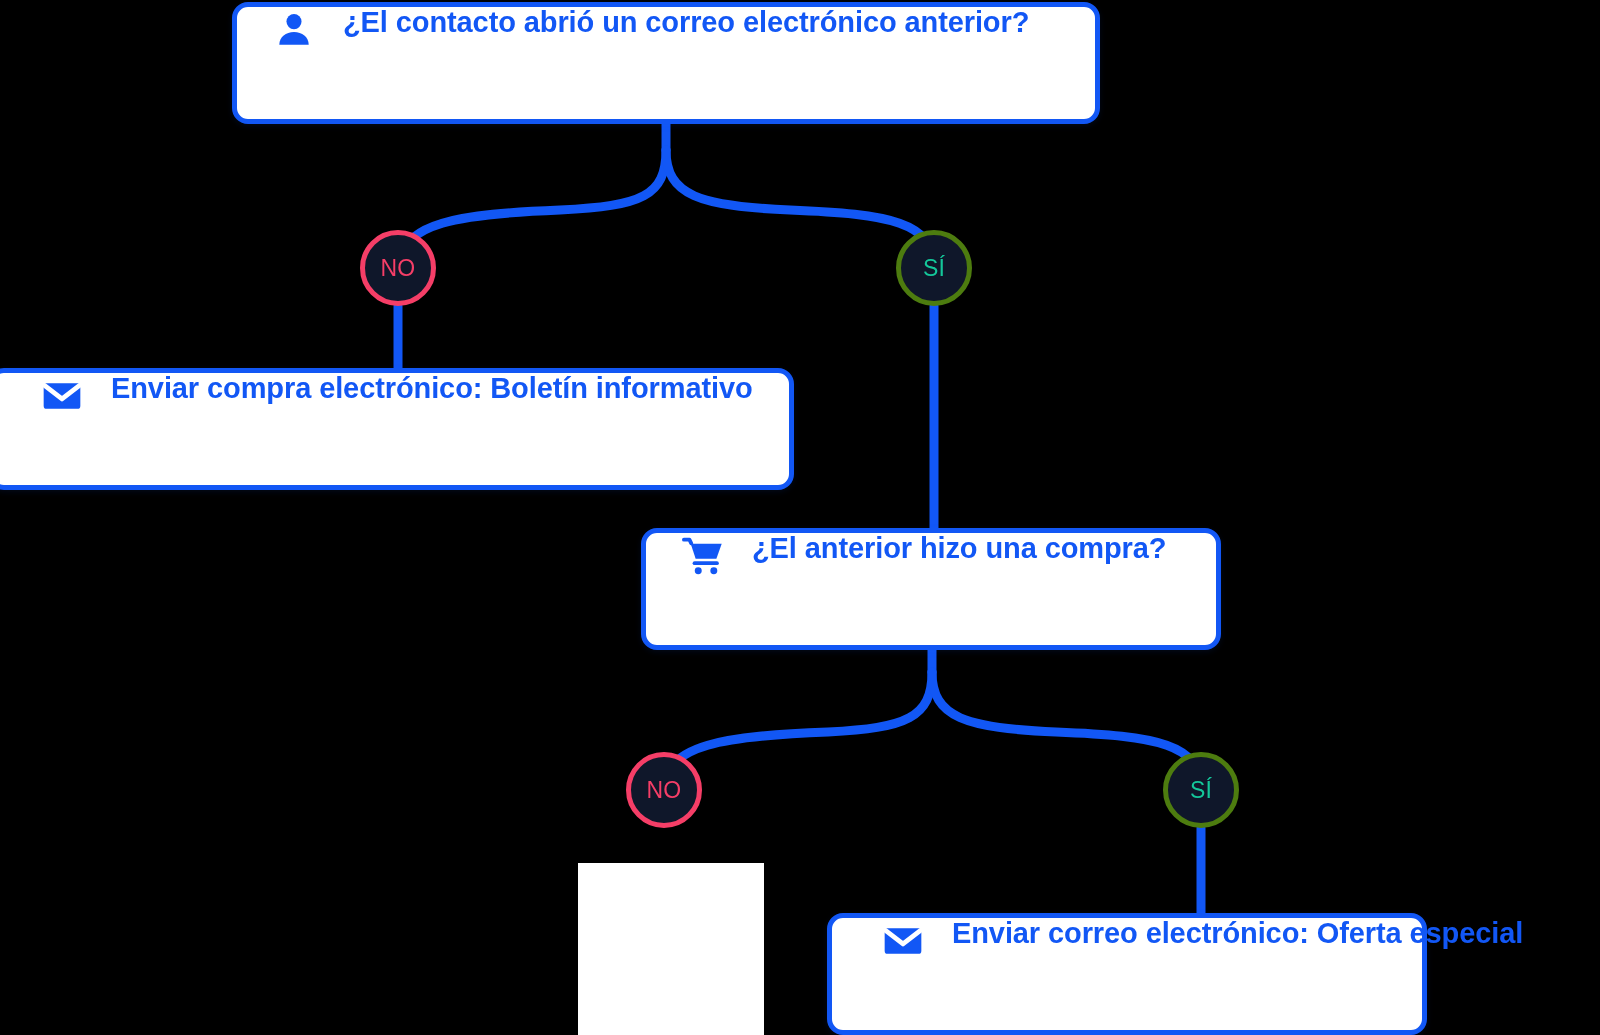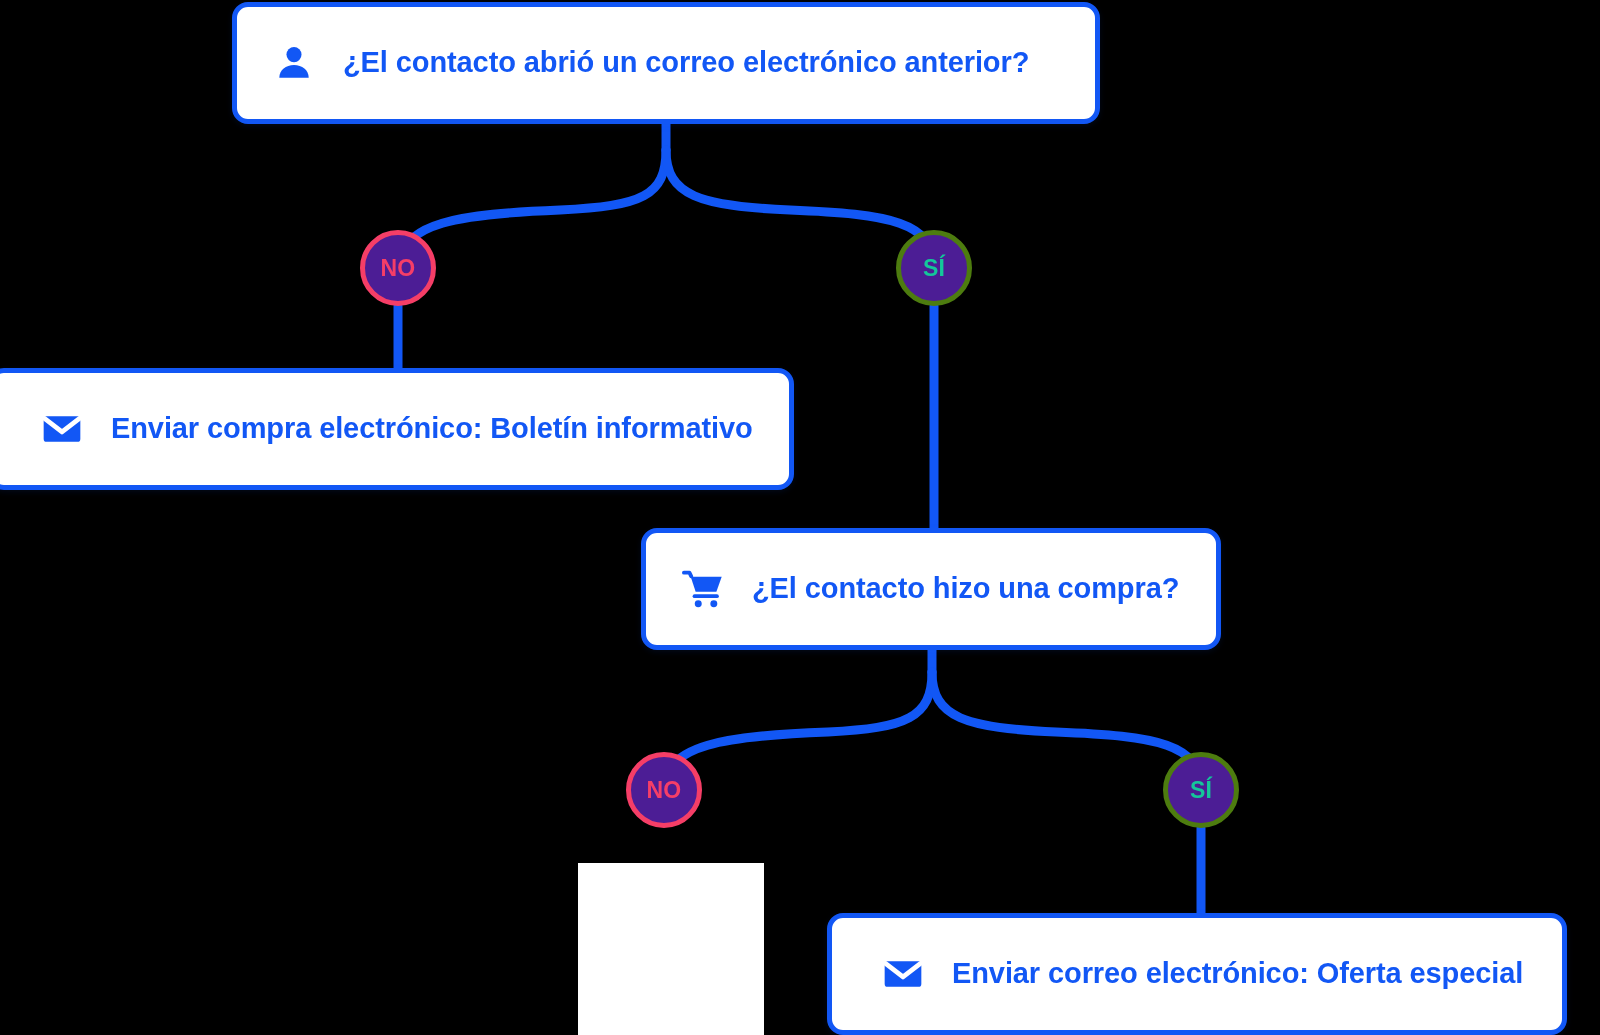--- a/index.html
+++ b/index.html
@@ -30,21 +30,21 @@
   }
 
   
   .node {
     position: absolute;
     box-sizing: border-box;
     background: #ffffff;
     border: 5px solid #1257f5;
     border-radius: 16px;
     display: flex;
-    align-items: center;
+    align-items: flex-start;
     gap: 26px;
     padding: 0 34px;
     box-shadow: 0 2px 6px rgba(18, 87, 245, 0.10);
   }
   .node .label {
     color: #1257f5;
     font-size: 29px;
     font-weight: 700;
     letter-spacing: -0.1px;
     white-space: nowrap;
@@ -57,38 +57,38 @@
     justify-content: center;
     width: 46px;
     height: 46px;
   }
   .node .ico svg { display: block; }
 
   
   #node-open-email   { left: 232px; top: 2px;   width: 868px; height: 122px; }
   #node-newsletter   { left: -12px; top: 368px; width: 806px; height: 122px; }
   #node-purchase     { left: 641px; top: 528px; width: 580px; height: 122px; }
-  #node-offer        { left: 827px; top: 913px; width: 740px; height: 122px; }
+  #node-offer        { left: 827px; top: 913px; width: 600px; height: 122px; }
 
   #node-newsletter { padding-left: 46px; }
   #node-offer      { padding-left: 48px; }
 
   
   .badge {
     position: absolute;
     box-sizing: border-box;
     width: 76px;
     height: 76px;
     border-radius: 50%;
-    background: #4c1d95;
+    background: #0f172a;
     display: flex;
     align-items: center;
     justify-content: center;
     font-size: 23px;
-    font-weight: 700;
+    font-weight: 400;
     letter-spacing: 0.2px;
   }
   .badge.no {
     border: 5px solid #f53e67;
     color: #f53e67;
   }
   .badge.yes {
     border: 5px solid #4d7c0f;
     color: #14c79a;
   }
@@ -169,21 +169,21 @@
   <div class="node" id="node-purchase">
     <span class="ico">
       <svg width="44" height="44" viewBox="0 0 24 24">
         <path d="M1.6 3.1 h3.0 l1.0 2.0" stroke="#1257f5" stroke-width="2.1" fill="none" stroke-linecap="round" stroke-linejoin="round"></path>
         <path d="M5.3 5.3 H22.2 L19.3 13.5 H8.0 Z" fill="#1257f5"></path>
         <path d="M7.4 15.9 H19.6" stroke="#1257f5" stroke-width="2.1" fill="none" stroke-linecap="round"></path>
         <circle cx="9.4" cy="20.0" r="1.9" fill="#1257f5"></circle>
         <circle cx="17.9" cy="20.0" r="1.9" fill="#1257f5"></circle>
       </svg>
     </span>
-    <span class="label">¿El contacto hizo una compra?</span>
+    <span class="label">¿El anterior hizo una compra?</span>
   </div>
 
   <div class="node" id="node-offer">
     <span class="ico">
       <svg width="44" height="44" viewBox="0 0 24 24">
         <rect x="2" y="5" width="20" height="14" rx="1.6" fill="#1257f5"></rect>
         <path d="M2.6 6.3 L12 13.6 L21.4 6.3" stroke="#ffffff" stroke-width="2.6" fill="none" stroke-linecap="round" stroke-linejoin="round"></path>
       </svg>
     </span>
     <span class="label">Enviar correo electrónico: Oferta especial</span>

